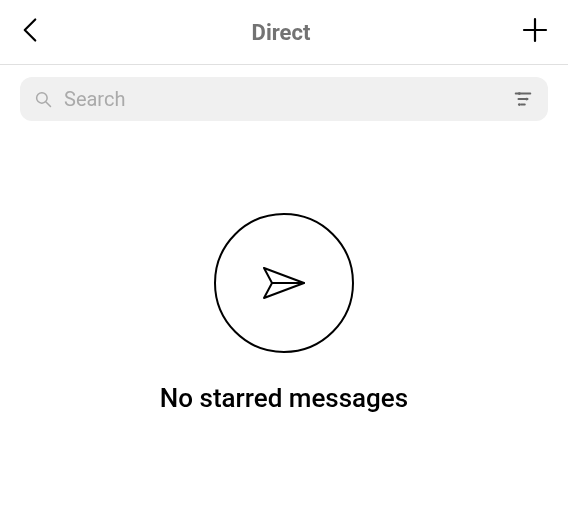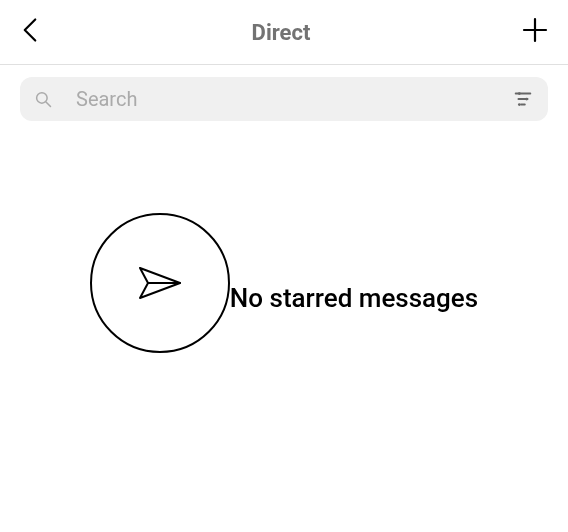--- a/index.html
+++ b/index.html
@@ -56,21 +56,21 @@
       align-items: center;
       justify-content: space-between;
       background: #f0f0f0;
       border-radius: 12px;
       padding: 10px 14px;
     }
 
     .search-left {
       display: flex;
       align-items: center;
-      gap: 24px;
+      gap: 12px;
     }
 
     .search-icon-svg {
       width: 18px;
       height: 18px;
       color: #999;
     }
 
     .search-placeholder {
       font-size: 20px;
@@ -86,21 +86,21 @@
     }
 
     .filter-icon svg {
       width: 22px;
       height: 22px;
       color: #666;
     }
 
     .main-content {
       display: flex;
-      flex-direction: row;
+      flex-direction: column;
       align-items: center;
       justify-content: center;
       padding-top: 80px;
     }
 
     .send-icon-circle {
       width: 140px;
       height: 140px;
       border: 2px solid #000;
       border-radius: 50%;

